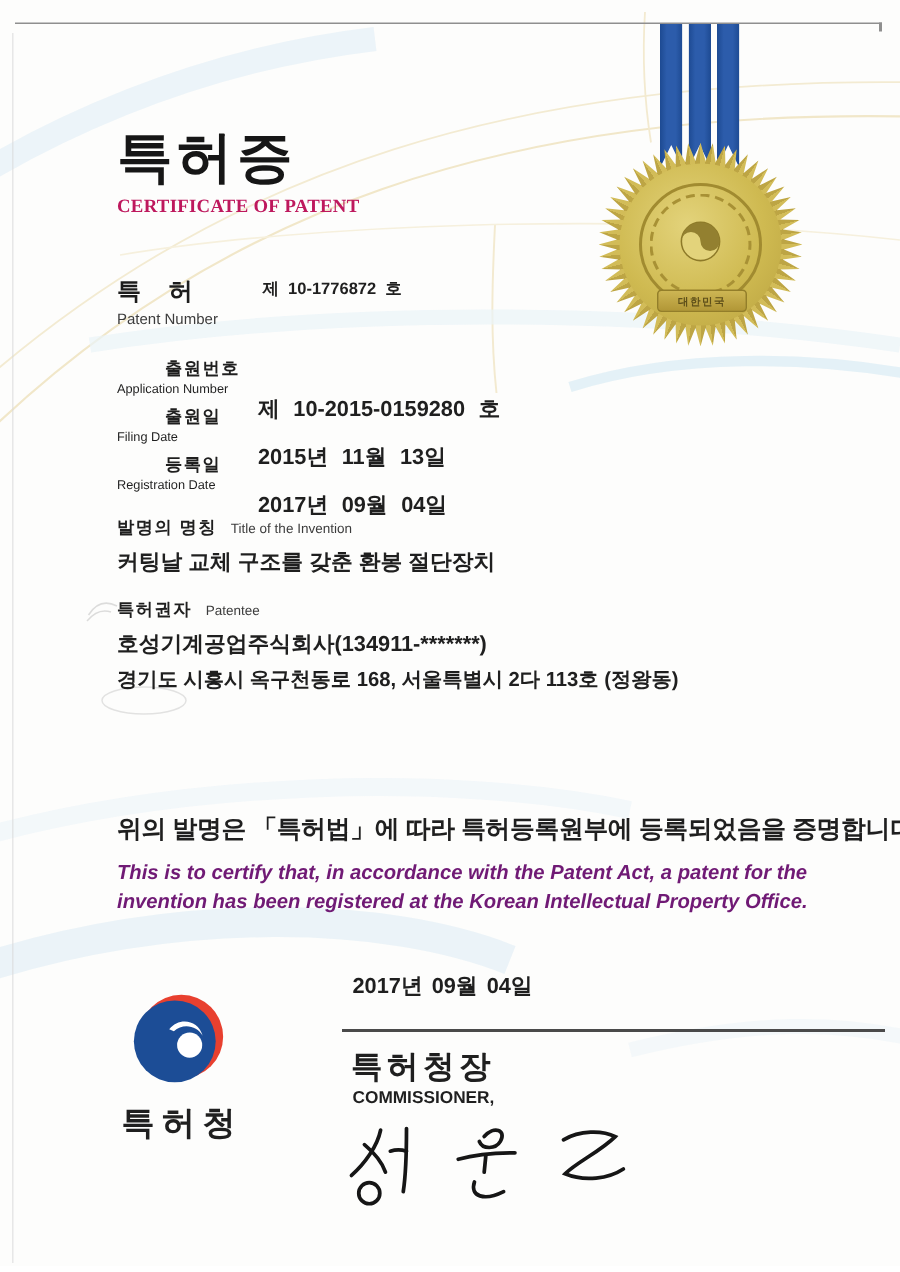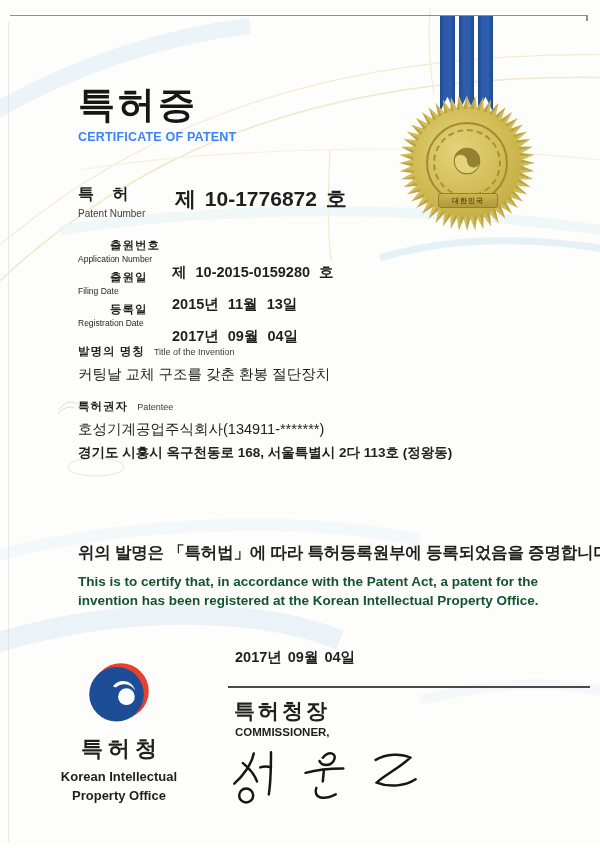--- a/index.html
+++ b/index.html
@@ -37,47 +37,47 @@
   .medal-banner{
     position:absolute;left:438px;top:193px;width:58px;height:13px;z-index:7;
     background:linear-gradient(#cdb654,#b29737);border:1px solid #937e2a;border-radius:3px;
     font-size:7px;font-weight:bold;color:#5f501a;letter-spacing:1px;
     display:flex;align-items:center;justify-content:center;overflow:hidden;white-space:nowrap;
   }
 
   
   .title-block{position:absolute;left:78px;top:86px;z-index:8;}
   .title-ko{font-size:37px;font-weight:bold;letter-spacing:3px;line-height:1;color:#161616;}
-  .title-en{font-size:12.5px;font-weight:bold;letter-spacing:.2px;margin-top:7px;color:#3b82f6;}
+  .title-en{font-size:12.5px;font-weight:bold;letter-spacing:.2px;margin-top:7px;color:#be185d;font-family:Liberation Serif, serif;}
 
   
   .kv{position:absolute;z-index:8;}
   .kv .ko{font-weight:bold;color:#1c1c1c;}
   .kv .en{font-weight:normal;color:#3c3c3c;}
   .pn-row{left:78px;top:184px;}
   .pn-row .ko{font-size:16px;letter-spacing:7px;}
   .pn-row .en{font-size:10px;margin-top:3px;}
-  .pn-value{position:absolute;left:97px;top:1px;font-size:21px;font-weight:bold;white-space:nowrap;word-spacing:3px;}
+  .pn-value{position:absolute;left:97px;top:1px;font-size:11px;font-weight:bold;white-space:nowrap;word-spacing:3px;}
 
   .meta{position:absolute;left:78px;top:238px;z-index:8;}
   .meta .row{position:relative;margin-bottom:6px;min-height:26px;}
   .meta .ko{font-size:11.5px;font-weight:bold;letter-spacing:1px;margin-left:32px;}
   .meta .en{font-size:8.5px;margin-top:1px;}
   .meta .val{position:absolute;left:94px;top:0;font-size:14.5px;font-weight:bold;white-space:nowrap;word-spacing:5px;margin-top:25px;}
 
   .sec{position:absolute;left:78px;z-index:8;}
   .sec .lbl{font-size:11.5px;}
   .sec .lbl .ko{font-weight:bold;letter-spacing:1px;}
   .sec .lbl .en{font-size:9px;font-weight:normal;color:#3c3c3c;margin-left:6px;}
-  .sec .line1{font-size:14.5px;font-weight:normal;margin-top:6px;white-space:nowrap;}
+  .sec .line1{font-size:14.5px;font-weight:bold;margin-top:6px;white-space:nowrap;}
   .sec .line2{font-size:13.5px;font-weight:bold;margin-top:5px;white-space:nowrap;}
 
   .statement{position:absolute;left:78px;top:542px;width:508px;z-index:8;}
   .statement .ko{font-size:16.5px;font-weight:bold;letter-spacing:-.2px;white-space:nowrap;}
-  .statement .en{font-size:13.5px;font-weight:bold;margin-top:8px;line-height:1.42;color:#14532d;}
+  .statement .en{font-size:13.5px;font-weight:bold;margin-top:8px;line-height:1.42;color:#701a75;font-style:italic;}
 
   
   .issue-date{position:absolute;left:235px;top:648px;font-size:14.5px;font-weight:bold;word-spacing:2px;z-index:8;}
   .issue-rule{position:absolute;left:228px;top:686px;width:362px;height:1.5px;background:#4a4a4a;z-index:8;}
   .commissioner-ko{position:absolute;left:234px;top:697px;font-size:21px;font-weight:bold;letter-spacing:3px;z-index:8;}
   .commissioner-en1{position:absolute;left:235px;top:726px;font-size:11.5px;font-weight:bold;z-index:8;}
   .commissioner-en2{position:absolute;left:235px;top:740px;font-size:11.5px;font-weight:bold;z-index:8;}
   .signature{position:absolute;left:230px;top:748px;z-index:8;}
 
   
@@ -210,18 +210,14 @@
     </g>
   </svg>
 
   <svg class="logo-mark" width="62" height="62" viewBox="0 0 100 100">
     <circle cx="53" cy="47" r="45" fill="#e8402f"></circle>
     <circle cx="46" cy="52" r="44" fill="#1c4d96"></circle>
     <circle cx="62" cy="56" r="13.5" fill="#ffffff"></circle>
     <path d="M40 39 C 50 26, 71 28, 76 46 C 70 35, 55 32, 45 41 Z" fill="#ffffff"></path>
   </svg>
   <div class="logo-ko">특허청</div>
-  <div class="logo-en">
-    <div>Korean Intellectual</div>
-    <div>Property Office</div>
-  </div>
 
 </div>
 
 </body></html>

